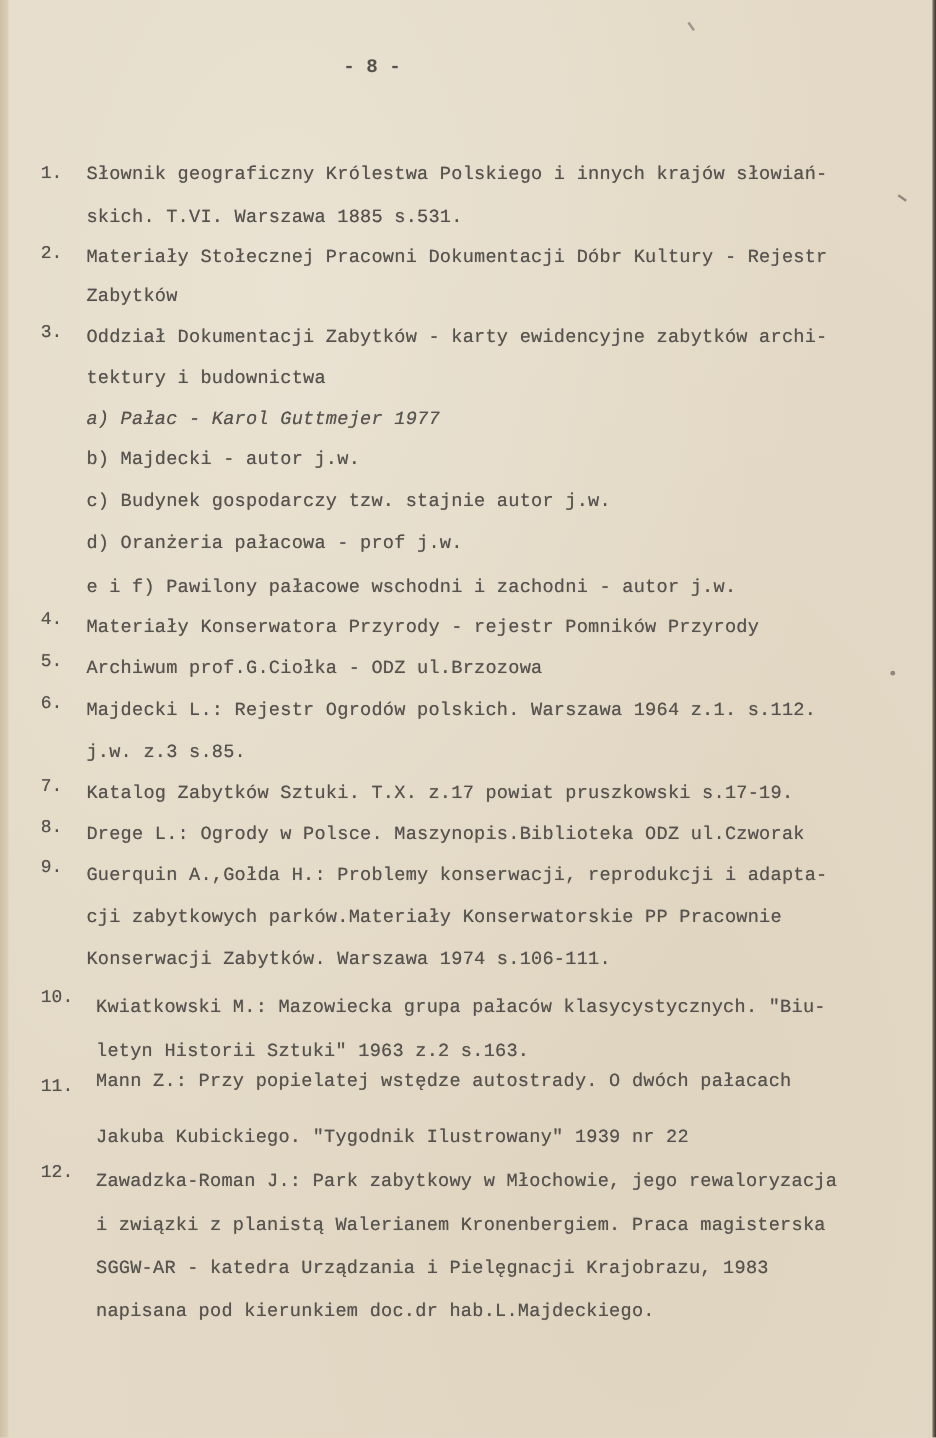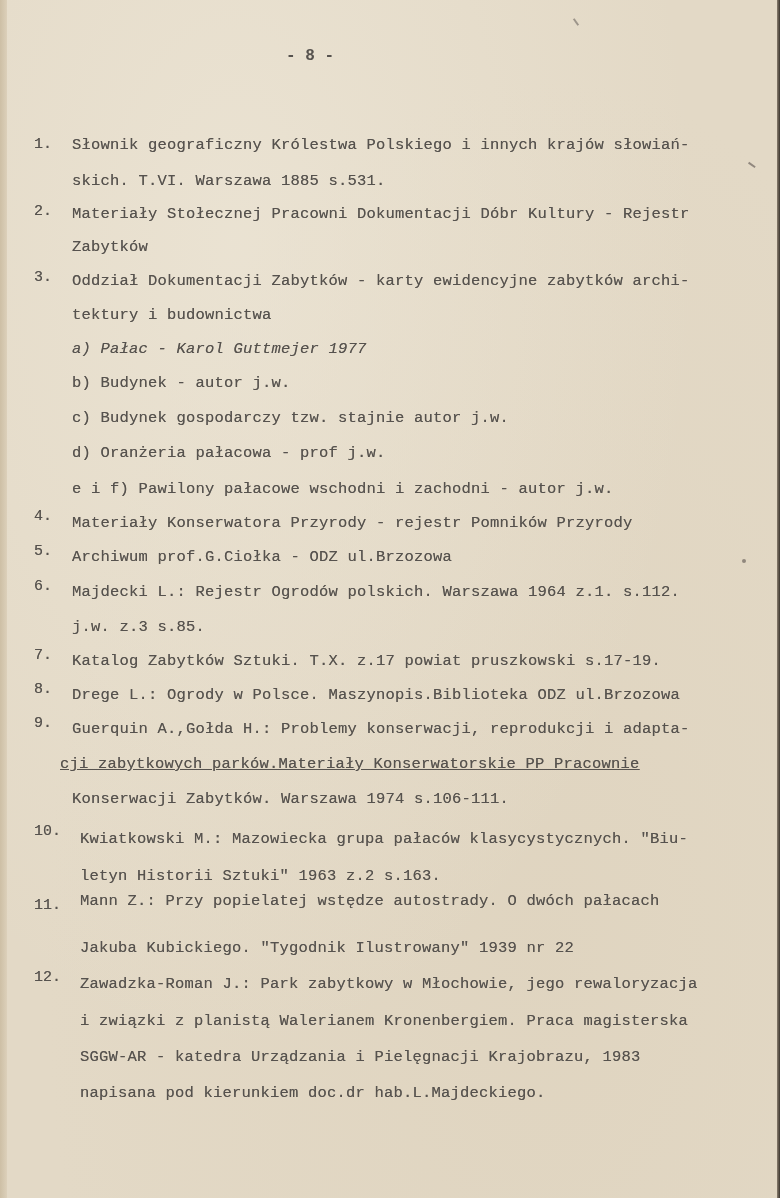--- a/index.html
+++ b/index.html
@@ -54,44 +54,44 @@
 
   <div class="num" style="left:34px; top:203px;">2.</div>
   <div class="line" style="left:72px; top:205px;">Materiały Stołecznej Pracowni Dokumentacji Dóbr Kultury - Rejestr</div>
   <div class="line" style="left:72px; top:238px;">Zabytków</div>
 
   <div class="num" style="left:34px; top:269px;">3.</div>
   <div class="line" style="left:72px; top:272px;">Oddział Dokumentacji Zabytków - karty ewidencyjne zabytków archi-</div>
   <div class="line" style="left:72px; top:306px;">tektury i budownictwa</div>
 
   <div class="line" style="left:72px; top:340px;font-style:italic;">a) Pałac - Karol Guttmejer 1977</div>
-  <div class="line" style="left:72px; top:374px;">b) Budynek - autor j.w.</div>
+  <div class="line" style="left:72px; top:374px;">b) Majdecki - autor j.w.</div>
   <div class="line" style="left:72px; top:409px;">c) Budynek gospodarczy tzw. stajnie autor j.w.</div>
   <div class="line" style="left:72px; top:444px;">d) Oranżeria pałacowa - prof j.w.</div>
   <div class="line" style="left:72px; top:480px;">e i f) Pawilony pałacowe wschodni i zachodni - autor j.w.</div>
 
   <div class="num" style="left:34px; top:508px;">4.</div>
   <div class="line" style="left:72px; top:514px;">Materiały Konserwatora Przyrody - rejestr Pomników Przyrody</div>
 
   <div class="num" style="left:34px; top:543px;">5.</div>
   <div class="line" style="left:72px; top:548px;">Archiwum prof.G.Ciołka - ODZ ul.Brzozowa</div>
 
   <div class="num" style="left:34px; top:578px;">6.</div>
   <div class="line" style="left:72px; top:583px;">Majdecki L.: Rejestr Ogrodów polskich. Warszawa 1964 z.1. s.112.</div>
   <div class="line" style="left:72px; top:618px;">j.w. z.3 s.85.</div>
 
   <div class="num" style="left:34px; top:647px;">7.</div>
   <div class="line" style="left:72px; top:652px;">Katalog Zabytków Sztuki. T.X. z.17 powiat pruszkowski s.17-19.</div>
 
   <div class="num" style="left:34px; top:681px;">8.</div>
-  <div class="line" style="left:72px; top:686px;">Drege L.: Ogrody w Polsce. Maszynopis.Biblioteka ODZ ul.Brzozowa</div>
+  <div class="line" style="left:72px; top:686px;">Drege L.: Ogrody w Polsce. Maszynopis.Biblioteka ODZ ul.Czworak</div>
 
   <div class="num" style="left:34px; top:715px;">9.</div>
   <div class="line" style="left:72px; top:720px;">Guerquin A.,Gołda H.: Problemy konserwacji, reprodukcji i adapta-</div>
-  <div class="line" style="left:60px; top:755px;text-decoration:underline;">cji zabytkowych parków.Materiały Konserwatorskie PP Pracownie</div>
+  <div class="line" style="left:72px; top:755px;">cji zabytkowych parków.Materiały Konserwatorskie PP Pracownie</div>
   <div class="line" style="left:72px; top:790px;">Konserwacji Zabytków. Warszawa 1974 s.106-111.</div>
 
   <div class="num" style="left:34px; top:823px;">10.</div>
   <div class="line" style="left:80px; top:830px;">Kwiatkowski M.: Mazowiecka grupa pałaców klasycystycznych. "Biu-</div>
   <div class="line" style="left:80px; top:867px;">letyn Historii Sztuki" 1963 z.2 s.163.</div>
 
   <div class="num" style="left:34px; top:897px;">11.</div>
   <div class="line" style="left:80px; top:892px;">Mann Z.: Przy popielatej wstędze autostrady. O dwóch pałacach</div>
   <div class="line" style="left:80px; top:939px;">Jakuba Kubickiego. "Tygodnik Ilustrowany" 1939 nr 22</div>
 

